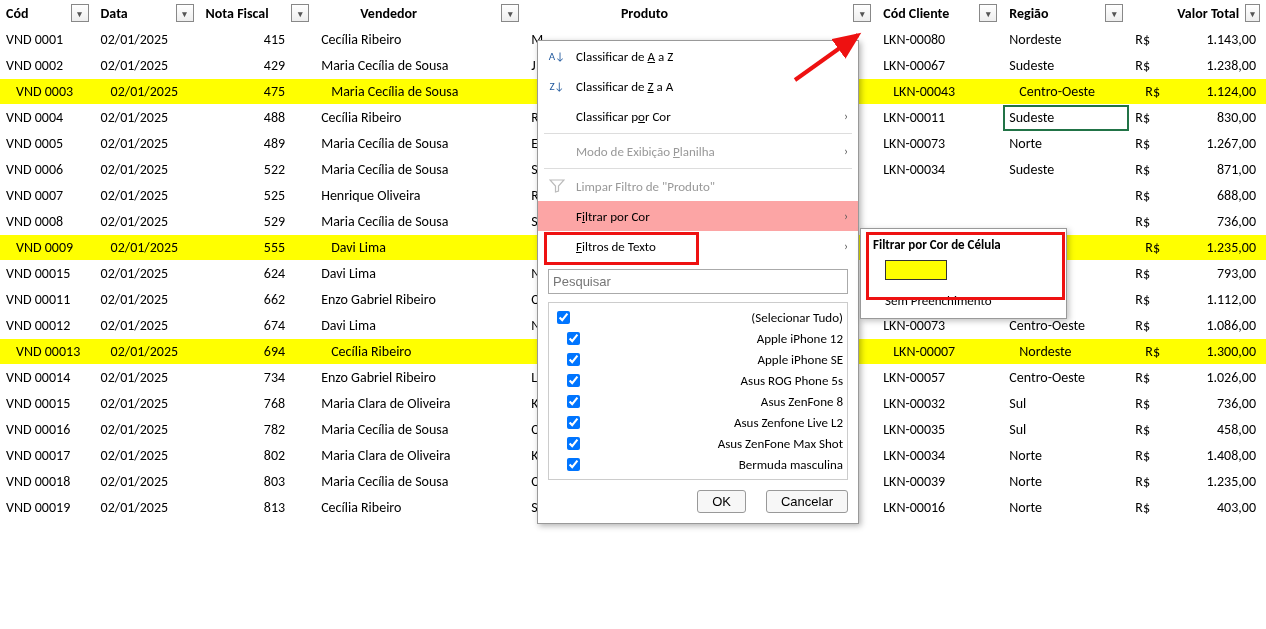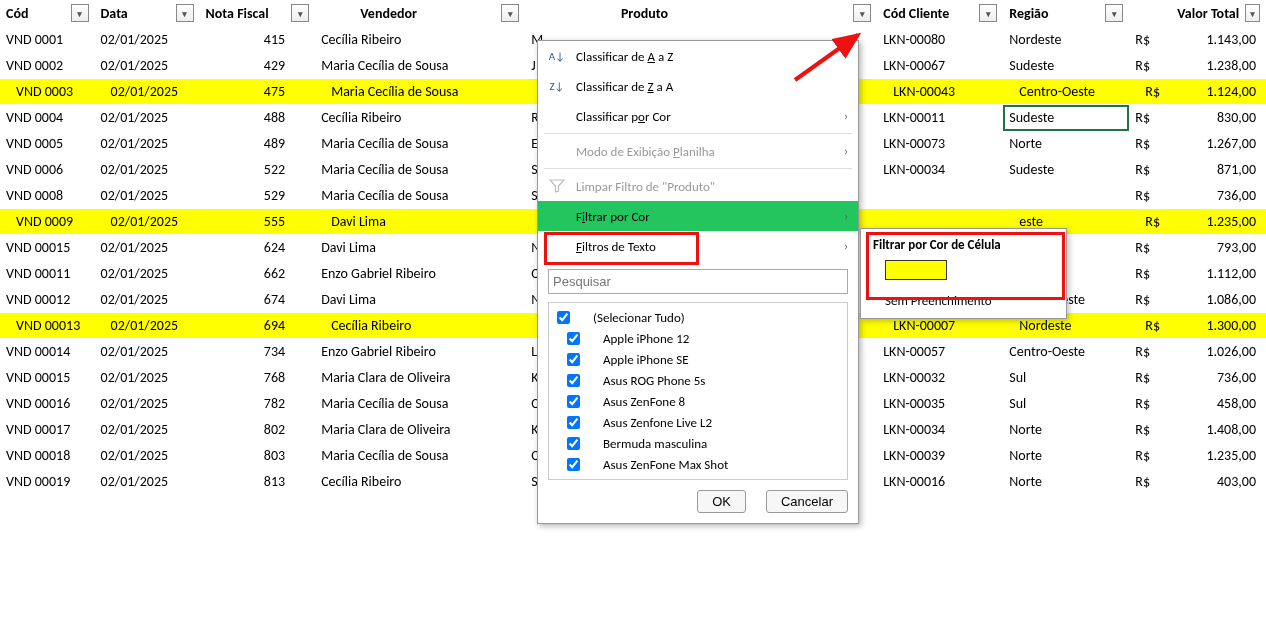--- a/index.html
+++ b/index.html
@@ -114,20 +114,21 @@
     height: 168px;
     overflow-y: scroll;
     padding: 4px;
   }
   .dd-list label {
     display: flex;
     align-items: center;
     gap: 20px;
     padding: 1px 0 1px 10px;
     font-size: 13px;
+    justify-content: space-between;
   }
   .dd-list label.root { padding-left: 0; }
   .dd-btns {
     display: flex;
     justify-content: flex-end;
     gap: 20px;
     padding: 10px;
   }
   .dd-btns button {
     padding: 3px 14px;
@@ -310,20 +311,31 @@
         <td class="col-data">02/01/2025</td>
         <td class="col-nf">522</td>
         <td class="col-vend">Maria Cecília de Sousa</td>
         <td class="col-prod">S</td>
         <td class="col-cliente">LKN-00034</td>
         <td class="col-regiao">Sudeste</td>
         <td class="col-moeda">R$</td>
         <td class="col-valor">871,00</td>
       </tr>
       <tr>
+        <td class="col-cod">VND 0007</td>
+        <td class="col-data">02/01/2025</td>
+        <td class="col-nf">525</td>
+        <td class="col-vend">Henrique Oliveira</td>
+        <td class="col-prod">R</td>
+        <td class="col-cliente"></td>
+        <td class="col-regiao"></td>
+        <td class="col-moeda">R$</td>
+        <td class="col-valor">688,00</td>
+      </tr>
+      <tr>
         <td class="col-cod">VND 0008</td>
         <td class="col-data">02/01/2025</td>
         <td class="col-nf">529</td>
         <td class="col-vend">Maria Cecília de Sousa</td>
         <td class="col-prod">S</td>
         <td class="col-cliente"></td>
         <td class="col-regiao"></td>
         <td class="col-moeda">R$</td>
         <td class="col-valor">736,00</td>
       </tr>
@@ -481,21 +493,21 @@
   </div>
   <div class="dd-sep"></div>
   <div class="dd-item disabled">
     <span class="dd-ico">
       <svg width="16" height="16" viewBox="0 0 16 16">
           <path d="M1 2h14l-5.5 6v5l-3 1v-6z" fill="none" stroke="#bbb" stroke-width="1.2"></path>
         </svg>
     </span>
     <span>Limpar Filtro de "Produto"</span>
   </div>
-  <div class="dd-item" style="background:#22c55e">
+  <div class="dd-item" style="background:#fca5a5">
     <span class="dd-ico"></span>
     <span>
       <span>F</span><span class="underline-key">i</span><span>ltrar por Cor</span>
     </span>
     <span class="chev">›</span>
   </div>
   <div class="dd-item">
     <span class="dd-ico"></span>
     <span>
       <span class="underline-key">F</span><span>iltros de Texto</span>
@@ -525,25 +537,25 @@
       <label>
         <input type="checkbox" checked="" style="">
         <span>Asus ZenFone 8</span>
       </label>
       <label>
         <input type="checkbox" checked="" style="">
         <span>Asus Zenfone Live L2</span>
       </label>
       <label>
         <input type="checkbox" checked="" style="">
+        <span>Asus ZenFone Max Shot</span>
+      </label>
+      <label>
+        <input type="checkbox" checked="" style="">
         <span>Bermuda masculina</span>
-      </label>
-      <label>
-        <input type="checkbox" checked="" style="">
-        <span>Asus ZenFone Max Shot</span>
       </label>
       <label>
         <input type="checkbox" checked="" style="">
         <span>Bermuda Masculino</span>
       </label>
     </div>
   <div class="dd-btns">
     <button>OK</button>
     <button>Cancelar</button>
   </div>

